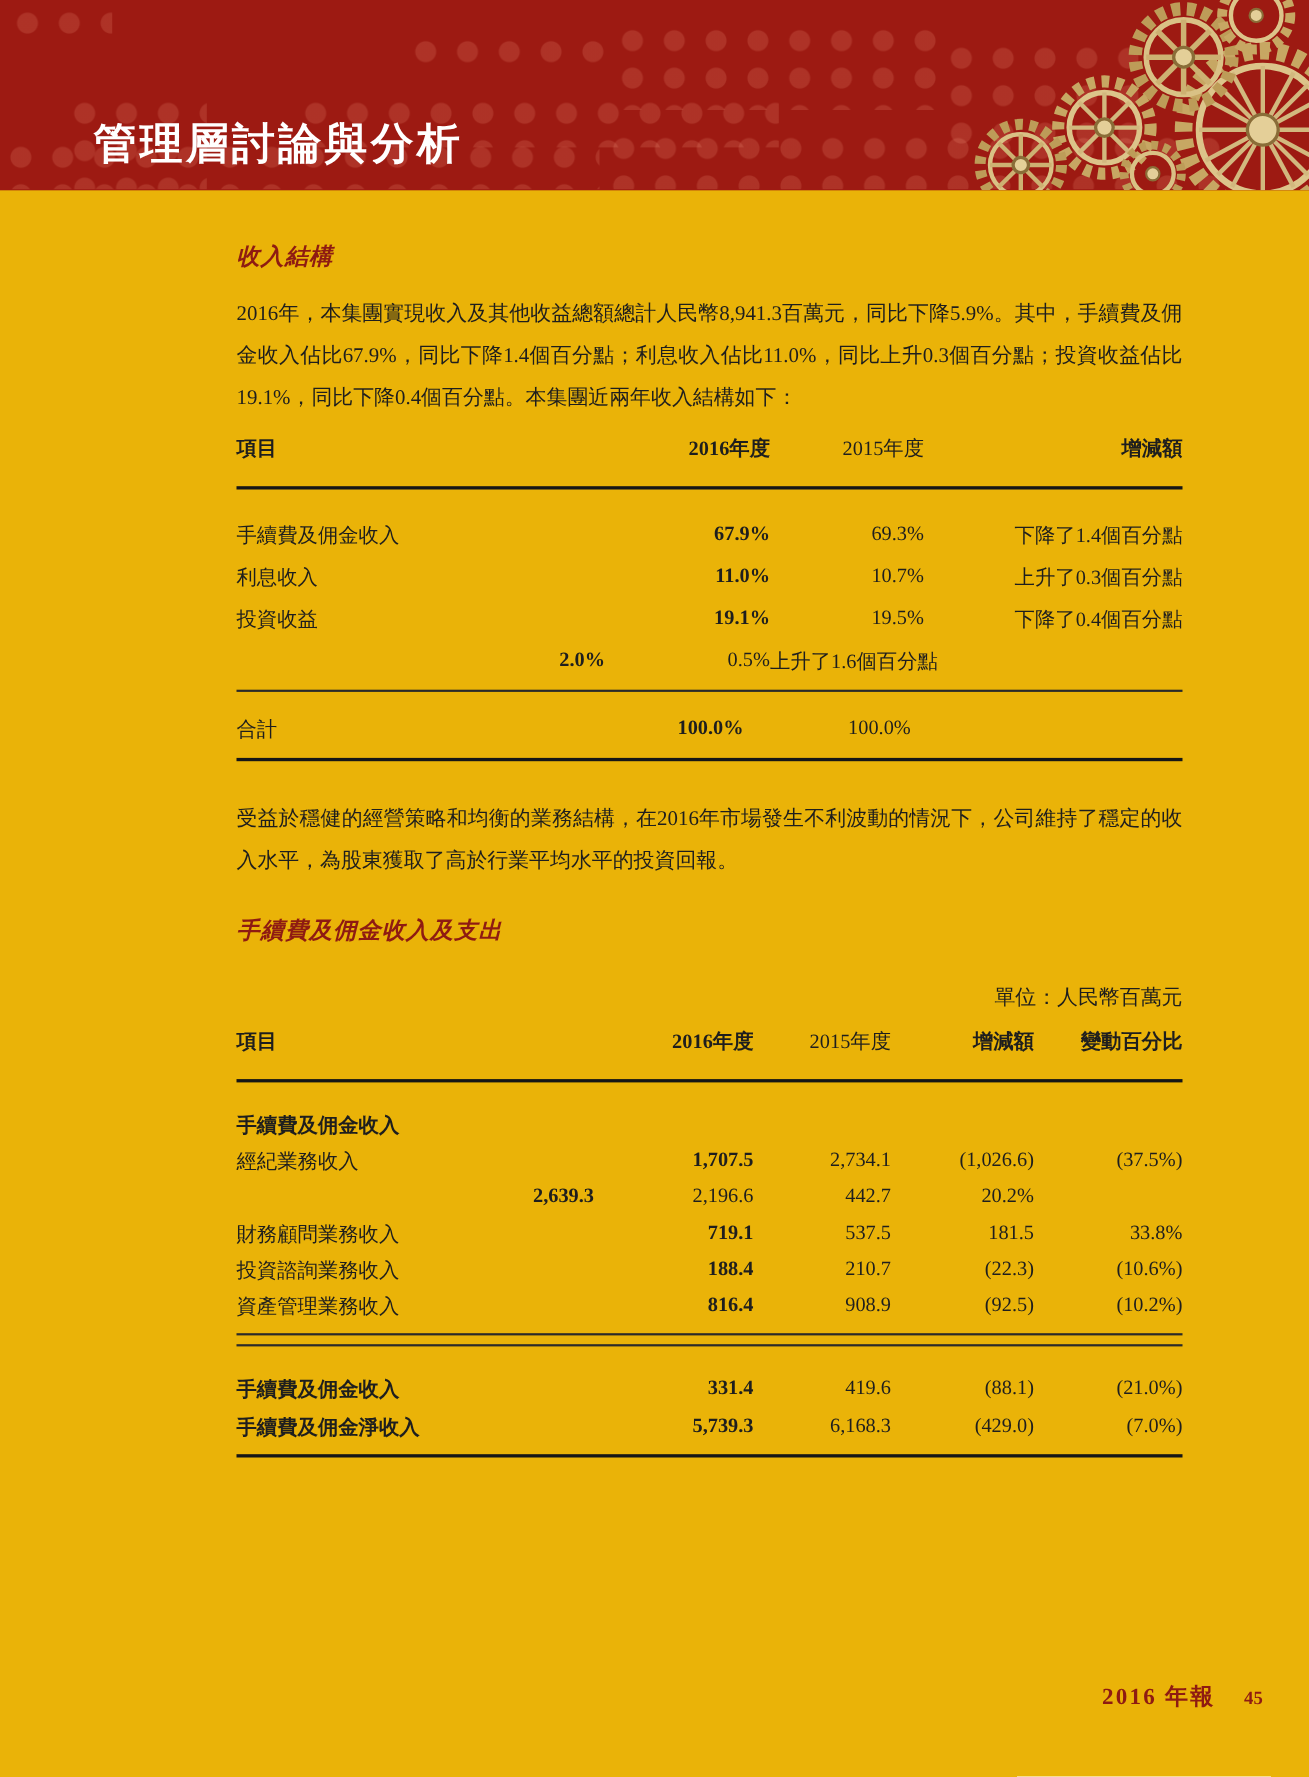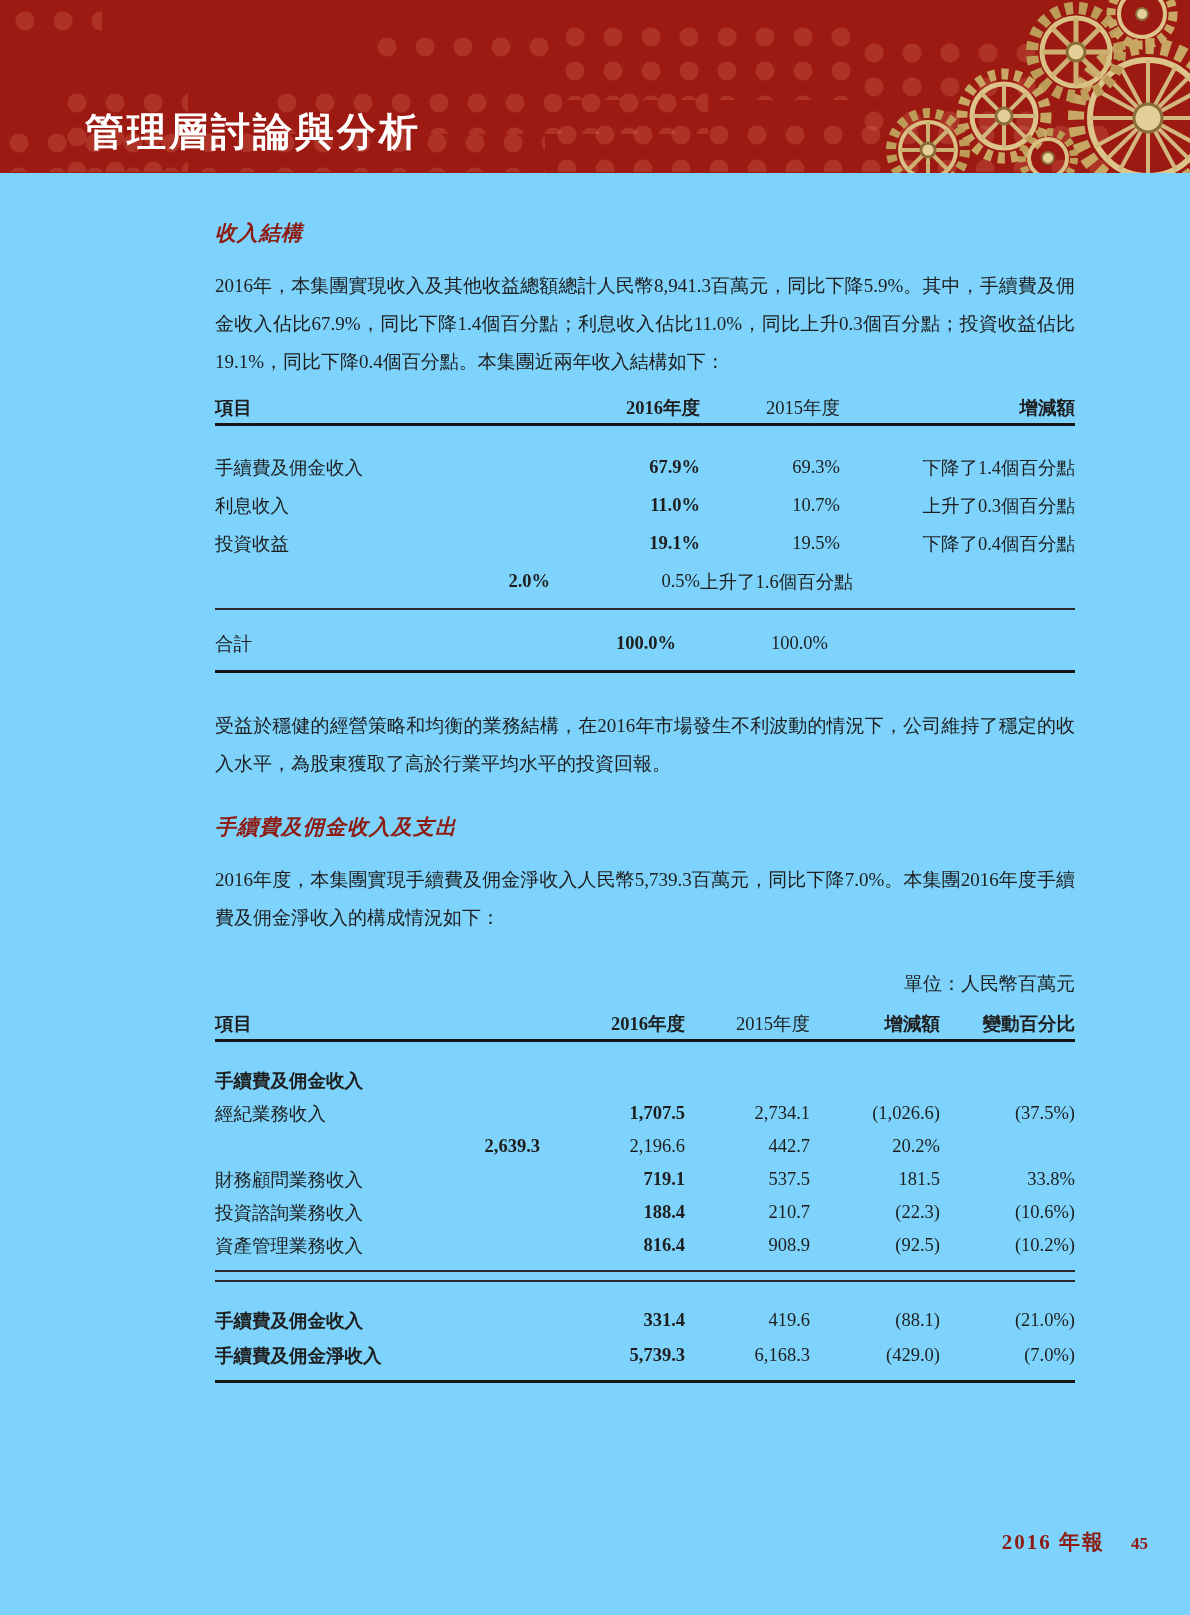--- a/index.html
+++ b/index.html
@@ -1,17 +1,17 @@
 <!DOCTYPE html>
 <html><head>
 <meta charset="utf-8">
 <style>
   html,body{margin:0;padding:0;background:#ffffff;}
   .page{
-    position:relative;width:1190px;height:1615px;background:#7dd3fc;overflow:hidden;
+    position:relative;width:1190px;height:1615px;background:#eab308;overflow:hidden;
     font-family:"Liberation Serif","DejaVu Serif",serif;color:#1e1e1e;
   }
   
   .banner{
     position:relative;width:1190px;height:173px;background:#9d1a12;overflow:hidden;
   }
   .dots{
     position:absolute;
     background-image:radial-gradient(circle, rgba(255,170,140,0.17) 0 9px, transparent 10px);
     background-size:38px 34px;
@@ -39,21 +39,21 @@
     margin:20px 0 0 0;font-size:19px;line-height:38px;text-align:justify;color:#1e1e1e;
   }
   
   .fin-table{margin-top:14px;font-size:18.5px;}
   .trow{display:grid;align-items:center;}
   .t1 .trow{grid-template-columns:1fr 150px 140px 235px;}
   .t2 .trow{grid-template-columns:1fr 145px 125px 130px 135px;}
   .cell{white-space:nowrap;}
   .num{text-align:right;}
   .b{font-weight:bold;}
-  .thead{padding-bottom:3px;border-bottom:3px solid #161616;}
+  .thead{padding-bottom:22px;border-bottom:3px solid #161616;}
   .tbody{margin-top:22px;}
   .t1 .tbody .trow{height:38px;}
   .t2 .tbody .trow{height:33px;}
   .t2 .group-row{height:38px;}
   .rule-thin{border-top:2px solid #2a2a2a;margin-top:8px;}
   .rule-thick{border-top:3px solid #161616;margin-top:8px;}
   .total-row{margin-top:14px;height:38px;gap:12px;}
   .gap-row{margin-top:20px;height:36px;}
   .tight-row{height:34px;}
   .unit-note{margin:34px 0 0 0;font-size:19px;text-align:right;}
@@ -194,21 +194,20 @@
         <span class="cell num b">100.0%</span>
         <span class="cell num">100.0%</span>
         <span class="cell num"></span>
       </div>
       <div class="rule-thick"></div>
     </div>
 
     <p class="para after-table">受益於穩健的經營策略和均衡的業務結構，在2016年市場發生不利波動的情況下，公司維持了穩定的收入水平，為股東獲取了高於行業平均水平的投資回報。</p>
 
     <h2 class="sec-heading sec2-heading">手續費及佣金收入及支出</h2>
-    <p class="para">2016年度，本集團實現手續費及佣金淨收入人民幣5,739.3百萬元，同比下降7.0%。本集團2016年度手續費及佣金淨收入的構成情況如下：</p>
 
     <p class="unit-note">單位：人民幣百萬元</p>
 
     <div class="fin-table t2">
       <div class="trow thead">
         <span class="cell b">項目</span>
         <span class="cell num b">2016年度</span>
         <span class="cell num">2015年度</span>
         <span class="cell num b">增減額</span>
         <span class="cell num b">變動百分比</span>

